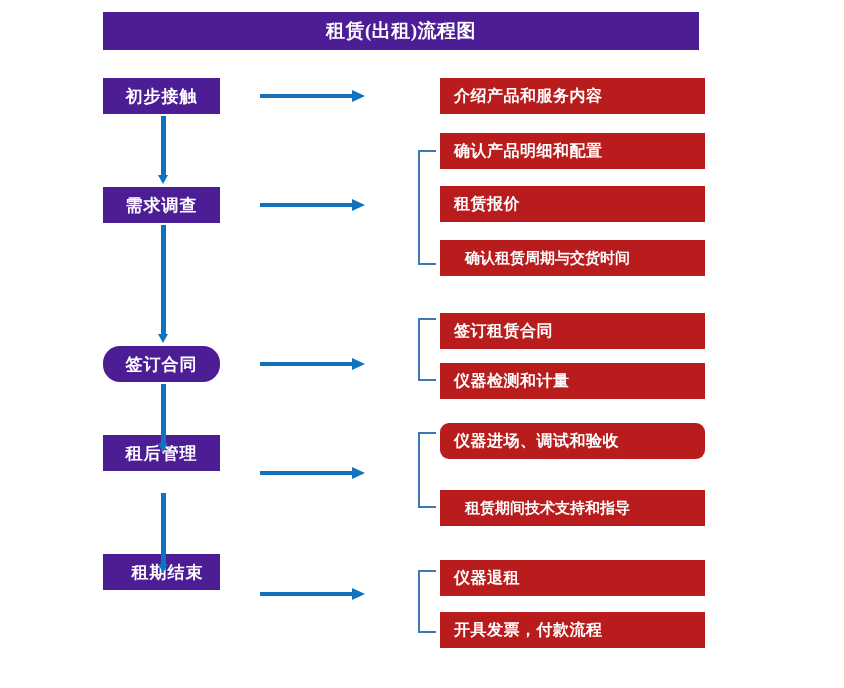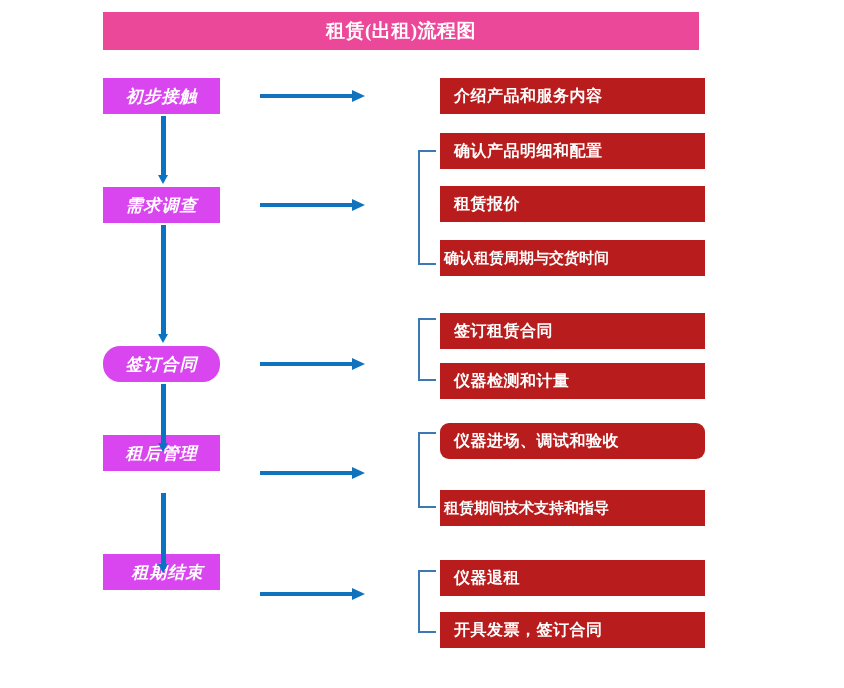--- a/index.html
+++ b/index.html
@@ -20,64 +20,63 @@
     overflow: hidden;
   }
 
   
   .title-bar {
     position: absolute;
     left: 103px;
     top: 12px;
     width: 596px;
     height: 38px;
-    background: #ec4899;
+    background: #4c1d95;
     color: #ffffff;
     font-size: 19px;
     font-weight: bold;
     display: flex;
     align-items: center;
     justify-content: center;
     letter-spacing: 0.5px;
   }
 
   
   .stage-box {
     position: absolute;
     left: 103px;
     width: 117px;
     height: 36px;
-    background: #d946ef;
+    background: #4c1d95;
     color: #ffffff;
     font-size: 17px;
     font-weight: bold;
     display: flex;
     align-items: center;
     justify-content: center;
     letter-spacing: 1px;
-    font-style: italic;
   }
 
   
   .detail-box {
     position: absolute;
     left: 440px;
     width: 265px;
     height: 36px;
     background: #b91c1c;
     color: #ffffff;
     font-size: 16px;
     font-weight: bold;
     display: flex;
     align-items: center;
     padding-left: 14px;
     letter-spacing: 0.5px;
     white-space: nowrap;
   }
-  .detail-box.tight { font-size: 15px; padding-left: 4px; letter-spacing: 0px; }
+  .detail-box.tight { font-size: 15px; padding-left: 25px; letter-spacing: 0px; }
 
   
   .v-arrow {
     position: absolute;
     left: 158px;
     width: 11px;
   }
   .v-arrow .shaft {
     position: absolute;
     left: 3px;
@@ -192,15 +191,15 @@
   <div class="bracket" style="top:318px; height:63px;"></div>
   <div class="detail-box" style="top:313px;">签订租赁合同</div>
   <div class="detail-box" style="top:363px;">仪器检测和计量</div>
 
   <div class="bracket" style="top:432px; height:76px;"></div>
   <div class="detail-box" style="top:423px;border-radius:9px;">仪器进场、调试和验收</div>
   <div class="detail-box tight" style="top:490px;">租赁期间技术支持和指导</div>
 
   <div class="bracket" style="top:570px; height:63px;"></div>
   <div class="detail-box" style="top:560px;">仪器退租</div>
-  <div class="detail-box" style="top:612px;">开具发票，签订合同</div>
+  <div class="detail-box" style="top:612px;">开具发票，付款流程</div>
 
 </div>
 
 </body></html>

